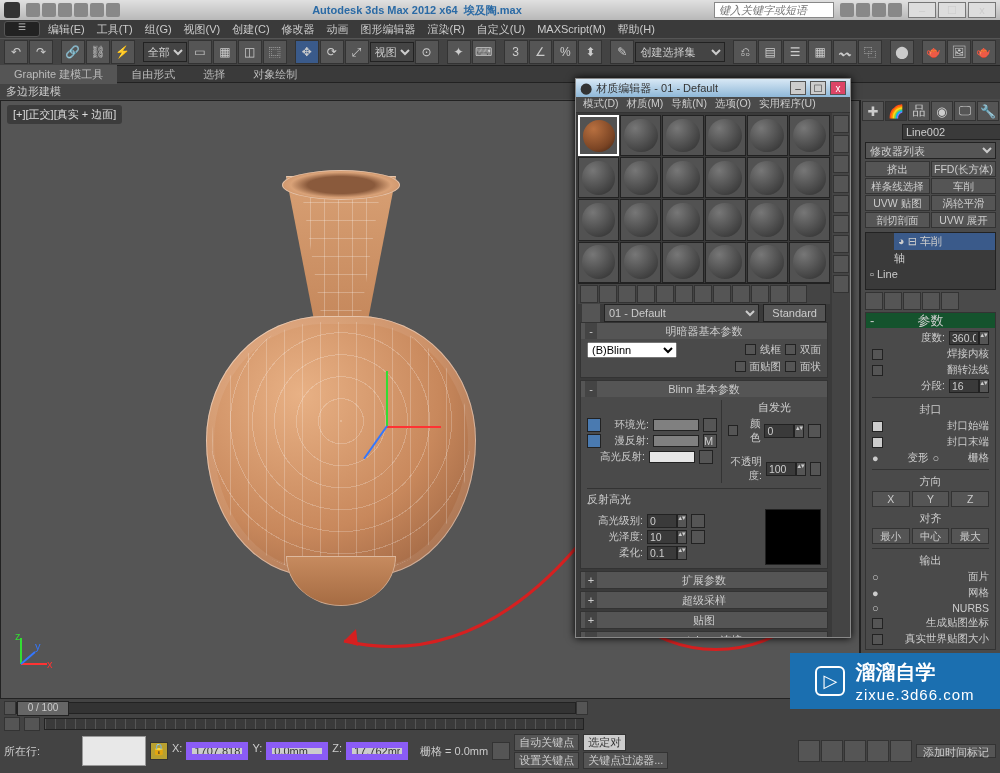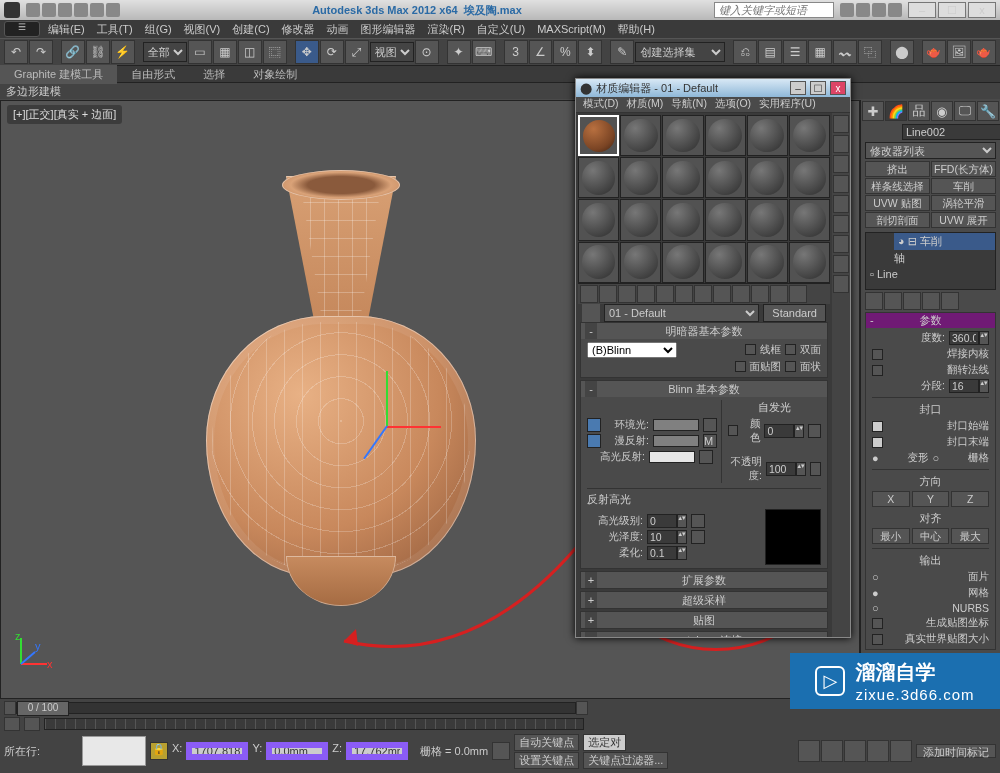--- a/index.html
+++ b/index.html
@@ -102,21 +102,21 @@
 .name-field input { flex: 1; background: #3a3a3a; border: 1px solid #222; color: #ccc; height: 16px; padding: 0 3px; font-size: 11px; }
 .mod-list-sel { background: #555; border: 1px solid #222; color: #ccc; height: 17px; margin: 0 4px; font-size: 11px; }
 .btn-grid { display: grid; grid-template-columns: 1fr 1fr; gap: 1px; padding: 2px 4px; }
 .btn-grid span { background: #555; border: 1px solid #333; text-align: center; height: 16px; line-height: 14px; font-size: 10.5px; }
 .stack { margin: 2px 4px; background: #3a3a3a; border: 1px solid #222; height: 58px; }
 .stack .item { padding: 1px 4px; color: #ccc; }
 .stack .item.sel { background: #3a5a8a; margin-left: 28px; }
 .stack-tools { height: 18px; margin: 0 4px; display: flex; gap: 1px; }
 .stack-tools span { width: 18px; background: #555; border: 1px solid #333; }
 .roll2 { margin: 2px 4px; border: 1px solid #333; }
-.roll2-head { background: #701a75; text-align: center; height: 15px; line-height: 15px; position: relative; font-size: 11px; }
+.roll2-head { background: #14532d; text-align: center; height: 15px; line-height: 15px; position: relative; font-size: 13px; }
 .roll2-head::before { content: "-"; position: absolute; left: 4px; }
 .roll2-body { padding: 3px 6px; display: flex; flex-direction: column; gap: 2px; font-size: 10.5px; }
 .roll2-body .row label { flex: 1; }
 .btn3 { display: flex; gap: 2px; }
 .btn3 span { flex: 1; background: #555; border: 1px solid #333; text-align: center; height: 16px; line-height: 14px; font-size: 10.5px; }
 
 
 .bottom { position: absolute; left: 0; right: 0; bottom: 0; height: 74px; background: #434343; display: flex; flex-direction: column; }
 .timeline { height: 18px; display: flex; align-items: center; padding: 0 4px; }
 .slider-track { flex: 1; max-width: 560px; height: 12px; background: #333; border: 1px solid #222; position: relative; }

